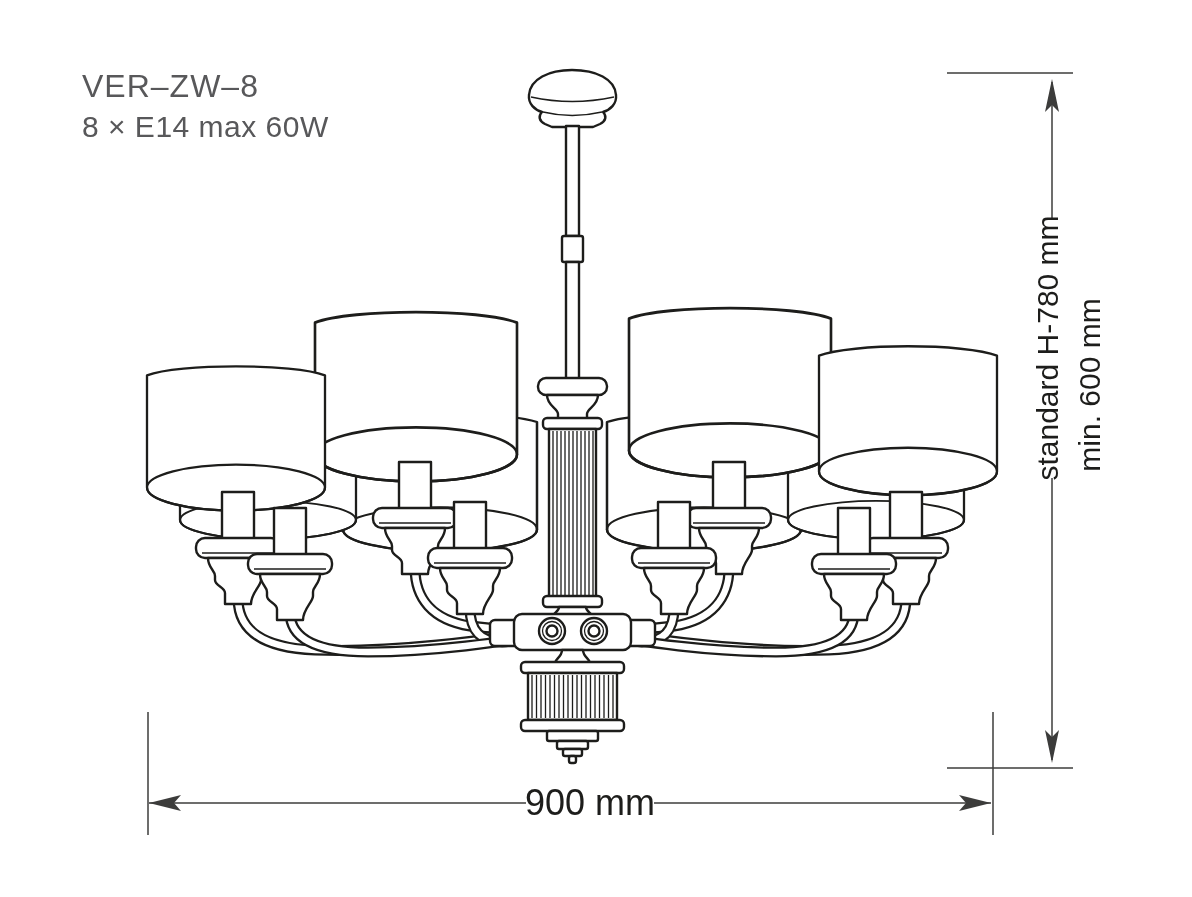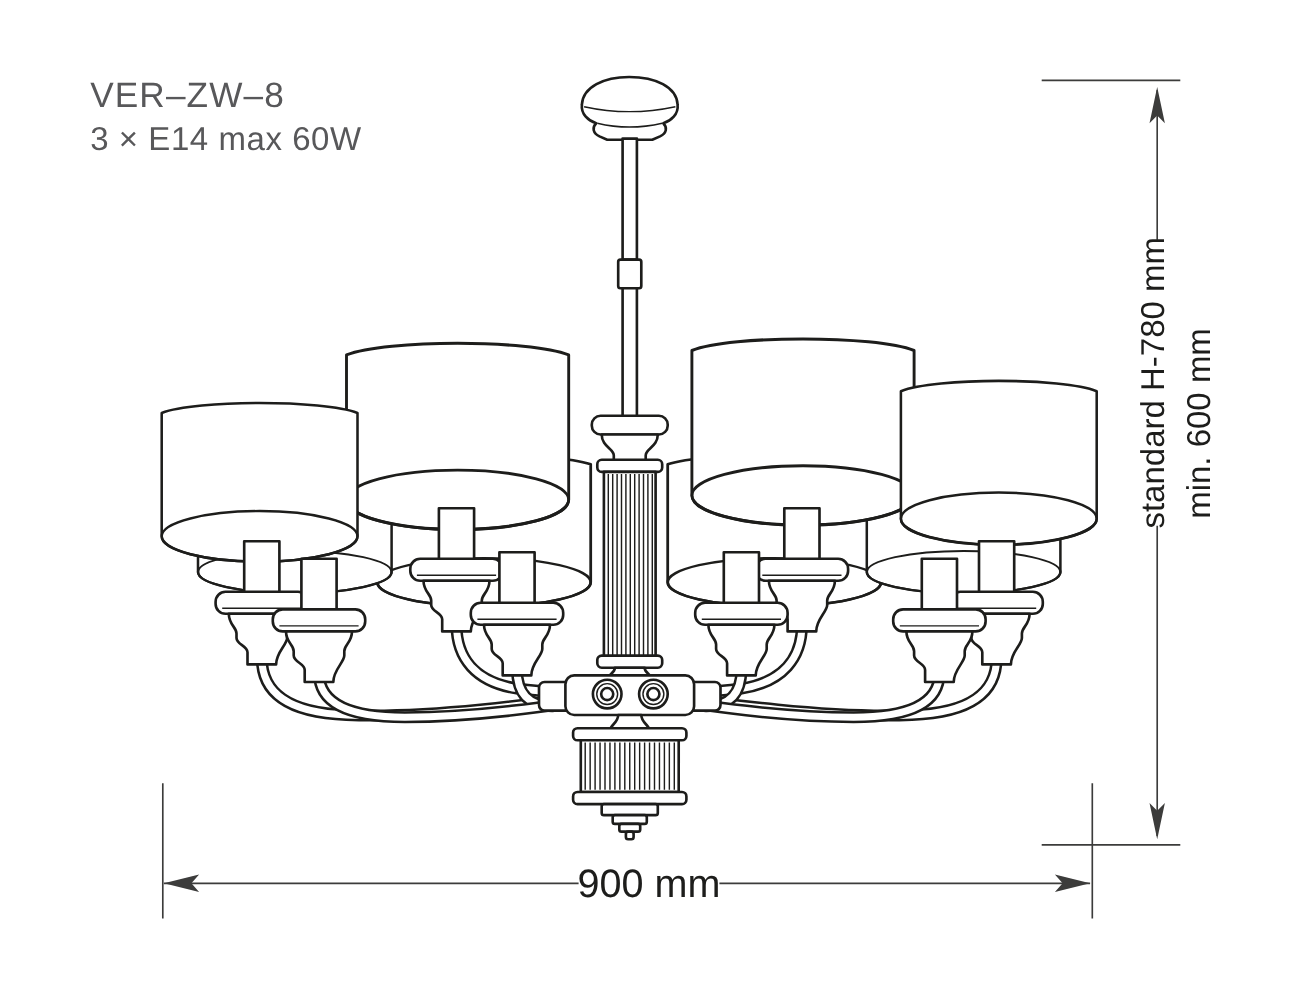--- a/index.html
+++ b/index.html
@@ -31,21 +31,21 @@
   .dimtext{fill:var(--line);font-family:"Liberation Sans",sans-serif;font-size:30px;}
   .dimtext-lg{fill:var(--line);font-family:"Liberation Sans",sans-serif;font-size:36px;}
 </style>
 </head>
 <body>
 
 <div class="stage">
 
   <div class="labels">
     <div class="product-code">VER–ZW–8</div>
-    <div class="lamp-spec">3 × E14 max 60W</div>
+    <div class="lamp-spec">8 × E14 max 60W</div>
   </div>
 
   <svg width="1192" height="897" viewBox="0 0 1192 897">
     <defs>
       <g id="shadeShape">
         <path d="M -100 8 C -65 -5 65 -5 100 8 L 100 130 A 100 25 0 0 1 -100 130 Z" fill="#fff" stroke="#1d1d1b" stroke-width="2.6" stroke-linejoin="round"></path>
         <ellipse cx="0" cy="130" rx="100" ry="25" fill="none" stroke="#1d1d1b" stroke-width="2.4"></ellipse>
       </g>
       <g id="candleShape">
         <rect x="-16" y="0" width="32" height="48" class="outline"></rect>

